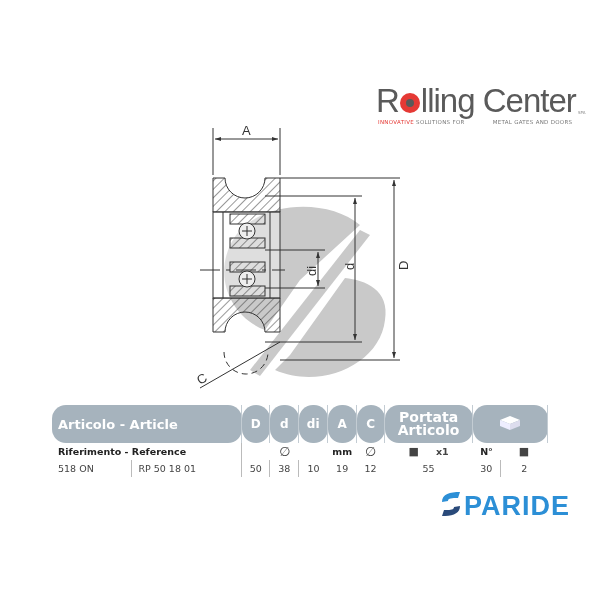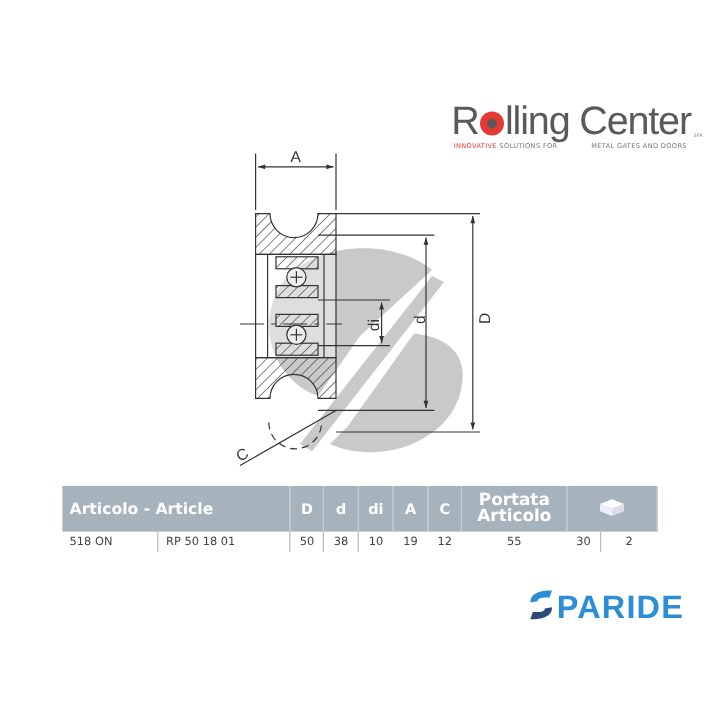--- a/index.html
+++ b/index.html
@@ -7,21 +7,21 @@
   .logo{position:absolute;left:376px;top:84px;width:215px;height:44px;}
   .logo-main{font-family:"Liberation Sans",sans-serif;font-size:33px;color:#5a5a5a;letter-spacing:-1px;line-height:34px;position:absolute;left:0;top:0;white-space:nowrap;}
   .logo-main .o{display:inline-block;width:20px;height:20px;border-radius:50%;background:#e53935;position:relative;vertical-align:-1px;margin:0 1px;}
   .logo-main .o::after{content:"";position:absolute;left:6px;top:6px;width:8px;height:8px;border-radius:50%;background:#5a5a5a;}
   .logo-sub{position:absolute;left:2px;top:35px;font-size:5.5px;letter-spacing:0.3px;color:#777;white-space:nowrap;}
   .logo-sub .red{color:#e53935;}
   .logo-sub .gap{display:inline-block;width:28px;}
   .logo-spa{position:absolute;left:202px;top:26px;font-size:4px;color:#888;}
   .drawing{position:absolute;left:180px;top:120px;width:240px;height:280px;}
   table.spec{position:absolute;left:52px;top:405px;width:496px;border-collapse:collapse;font-family:"DejaVu Sans",sans-serif;}
-  table.spec th{background:#a6b3bd;color:#fff;font-weight:bold;font-size:12px;height:38px;padding:0;text-align:center;border-right:1px solid #c3ccd3;}
+  table.spec th{background:#a6b3bd;color:#fff;font-weight:bold;font-size:12px;height:38px;padding:0;text-align:center;border-right:1px solid #c3ccd3;border-radius:14px;}
   table.spec th.art{text-align:left;padding-left:6px;font-size:13px;}
   table.spec th.cap{font-size:14px;line-height:13px;}
   table.spec td{font-size:9.5px;color:#444;height:17px;padding:0;text-align:center;}
   td.l{text-align:left !important;padding-left:6px !important;}
   td.b{font-weight:bold;color:#222 !important;}
   .vr{border-right:1px solid #bbb;margin-top:41px;}
   .vl{border-left:1px solid #bbb;}
   .paride{position:absolute;left:438px;top:490px;width:160px;height:28px;}
 </style>
 </head>
@@ -131,20 +131,32 @@
     <th class="cap" colspan="2"><span>Portata</span><br><span>Articolo</span></th>
     <th colspan="2">
       <svg width="24" height="16" viewBox="0 0 24 16">
             <polygon points="2,5 12,1 22,5 12,9" fill="#fff"></polygon>
             <polygon points="2,5 12,9 12,15 2,11" fill="#eef"></polygon>
             <polygon points="12,9 22,5 22,11 12,15" fill="#dde"></polygon>
           </svg>
     </th>
   </tr>
   <tr>
+    <td class="l b" colspan="2">Riferimento - Reference</td>
+    <td colspan="3" class="vl" style="font-size:13px">∅</td>
+    <td class="b">mm</td>
+    <td style="font-size:13px">∅</td>
+    <td colspan="2">
+      <span style="font-size:11px">■</span>
+      <span class="b" style="margin-left:14px;font-weight:bold">x1</span>
+    </td>
+    <td class="b">N°</td>
+    <td style="font-size:11px">■</td>
+  </tr>
+  <tr>
     <td class="l vr">518 ON</td>
     <td class="l">RP 50 18 01</td>
     <td class="vl vr">50</td>
     <td class="vr">38</td>
     <td>10</td>
     <td>19</td>
     <td>12</td>
     <td colspan="2">55</td>
     <td class="vr">30</td>
     <td>2</td>

